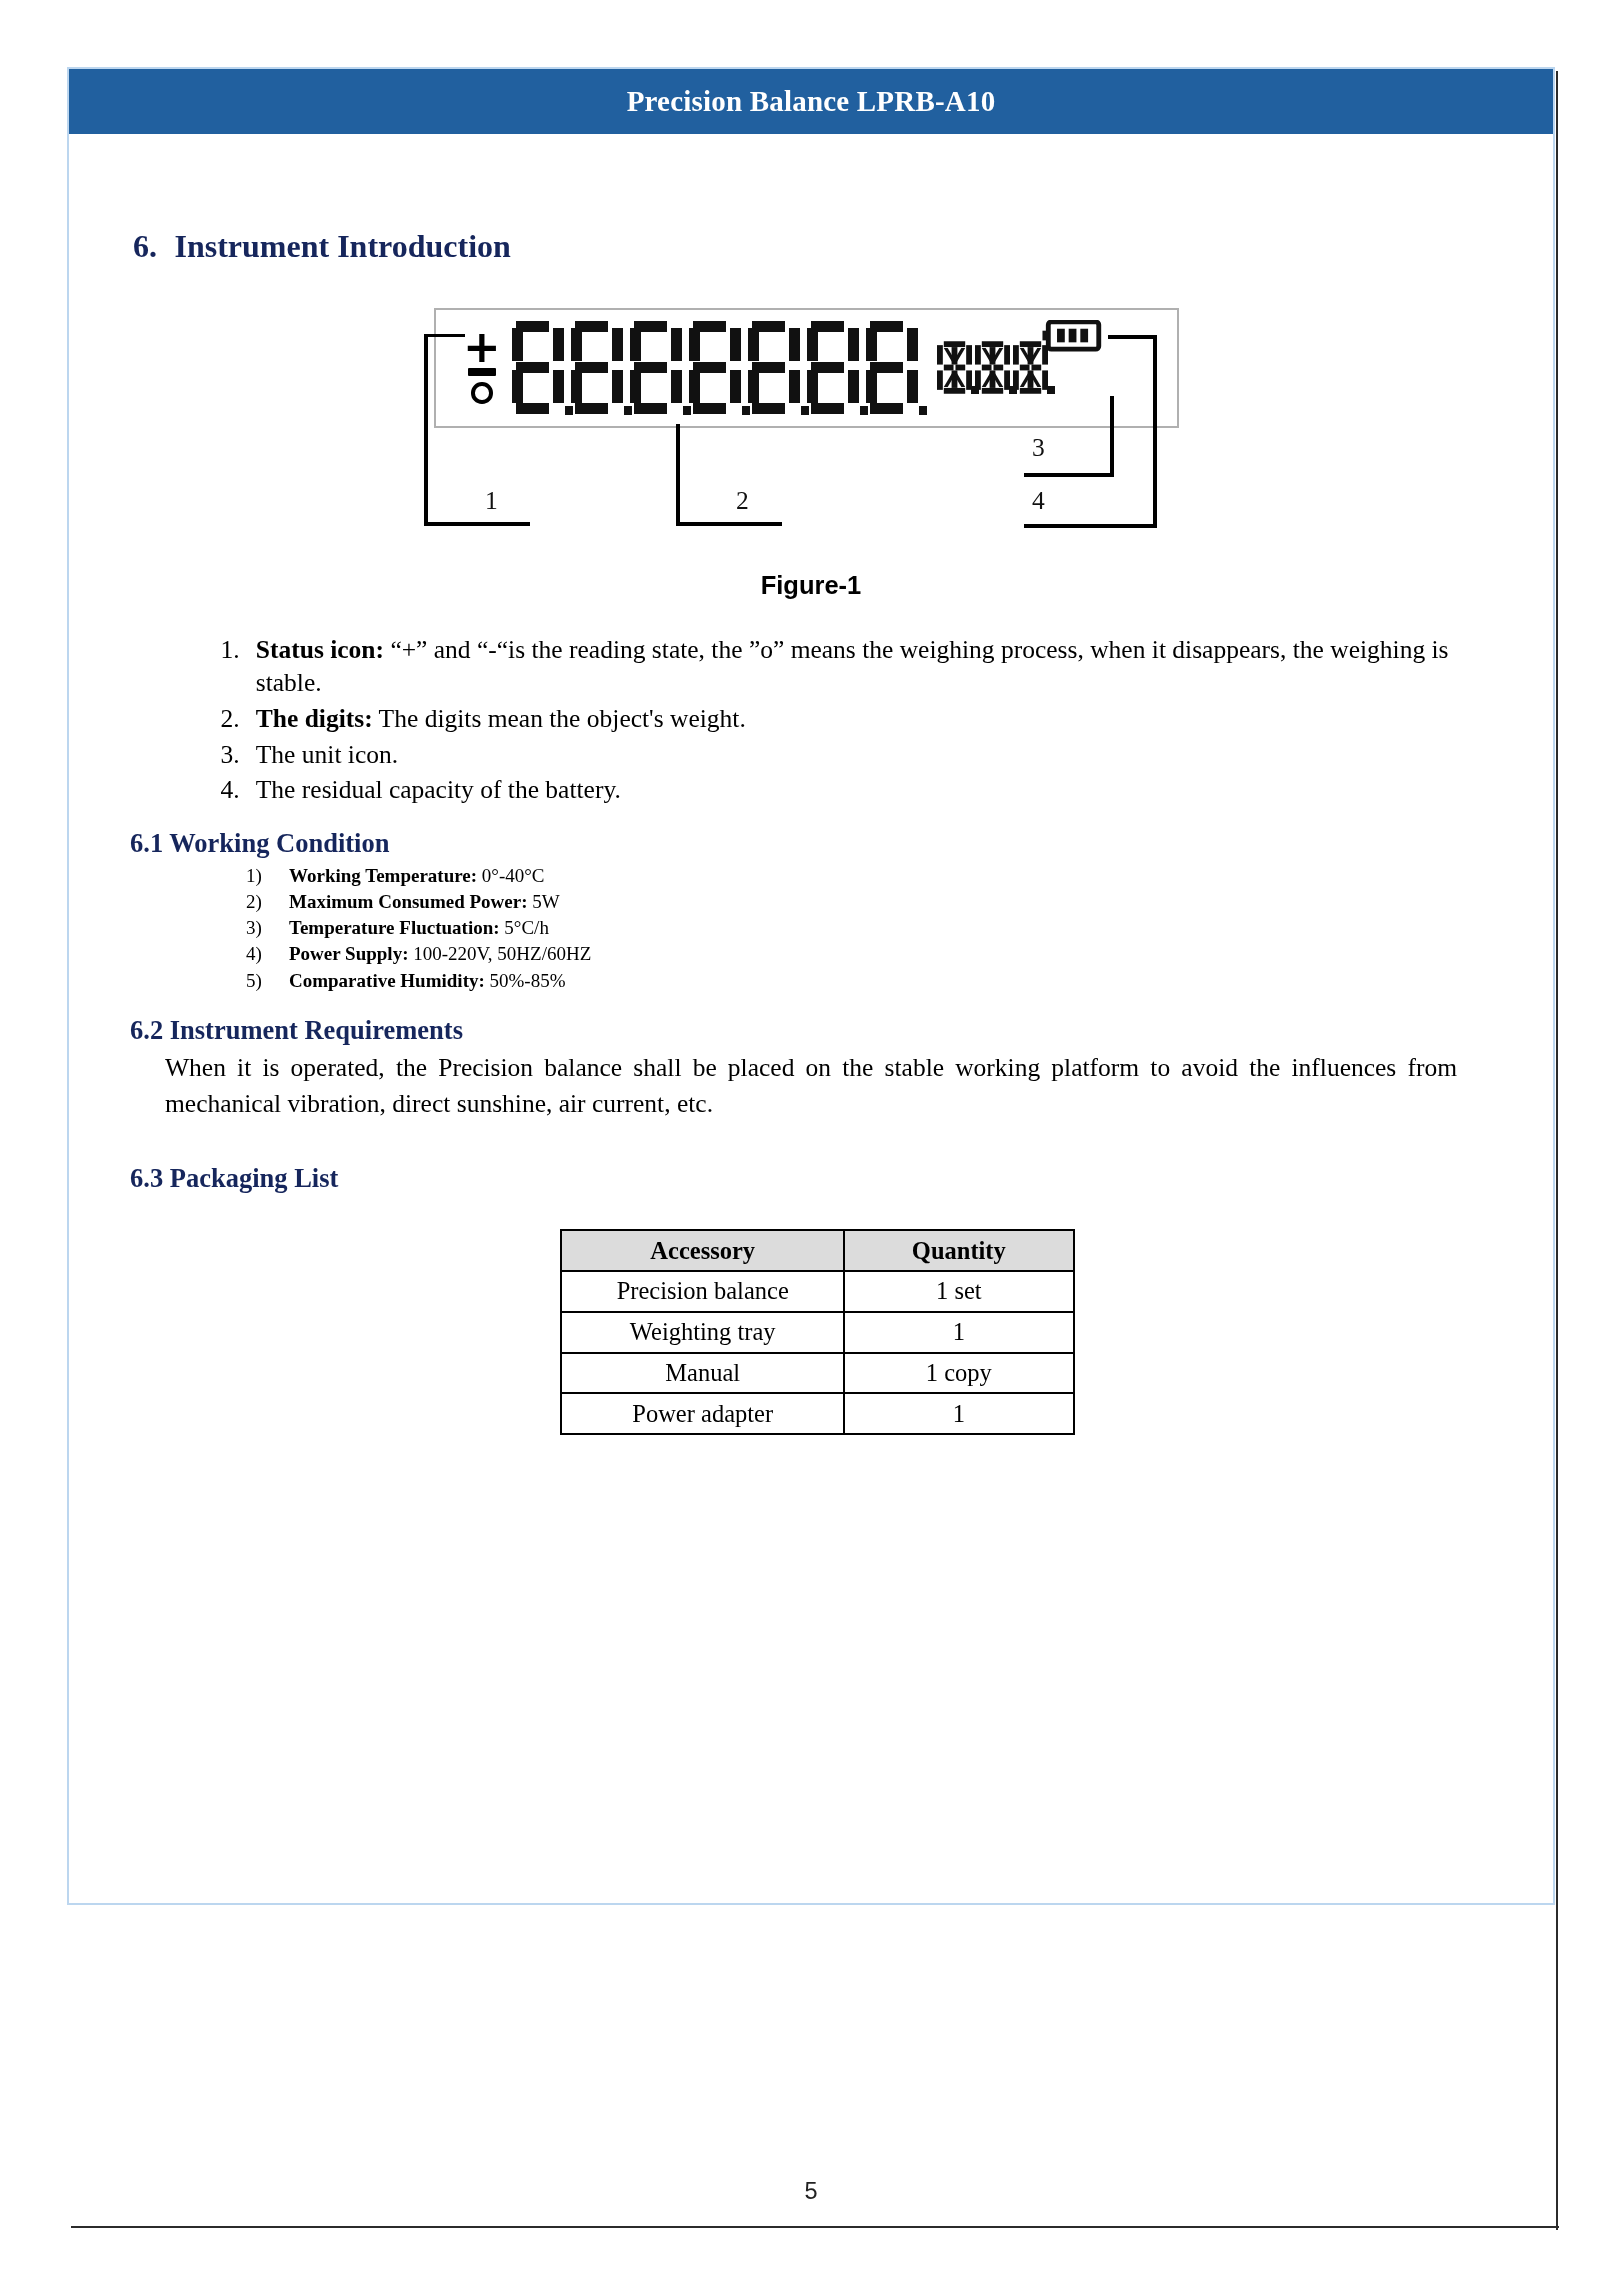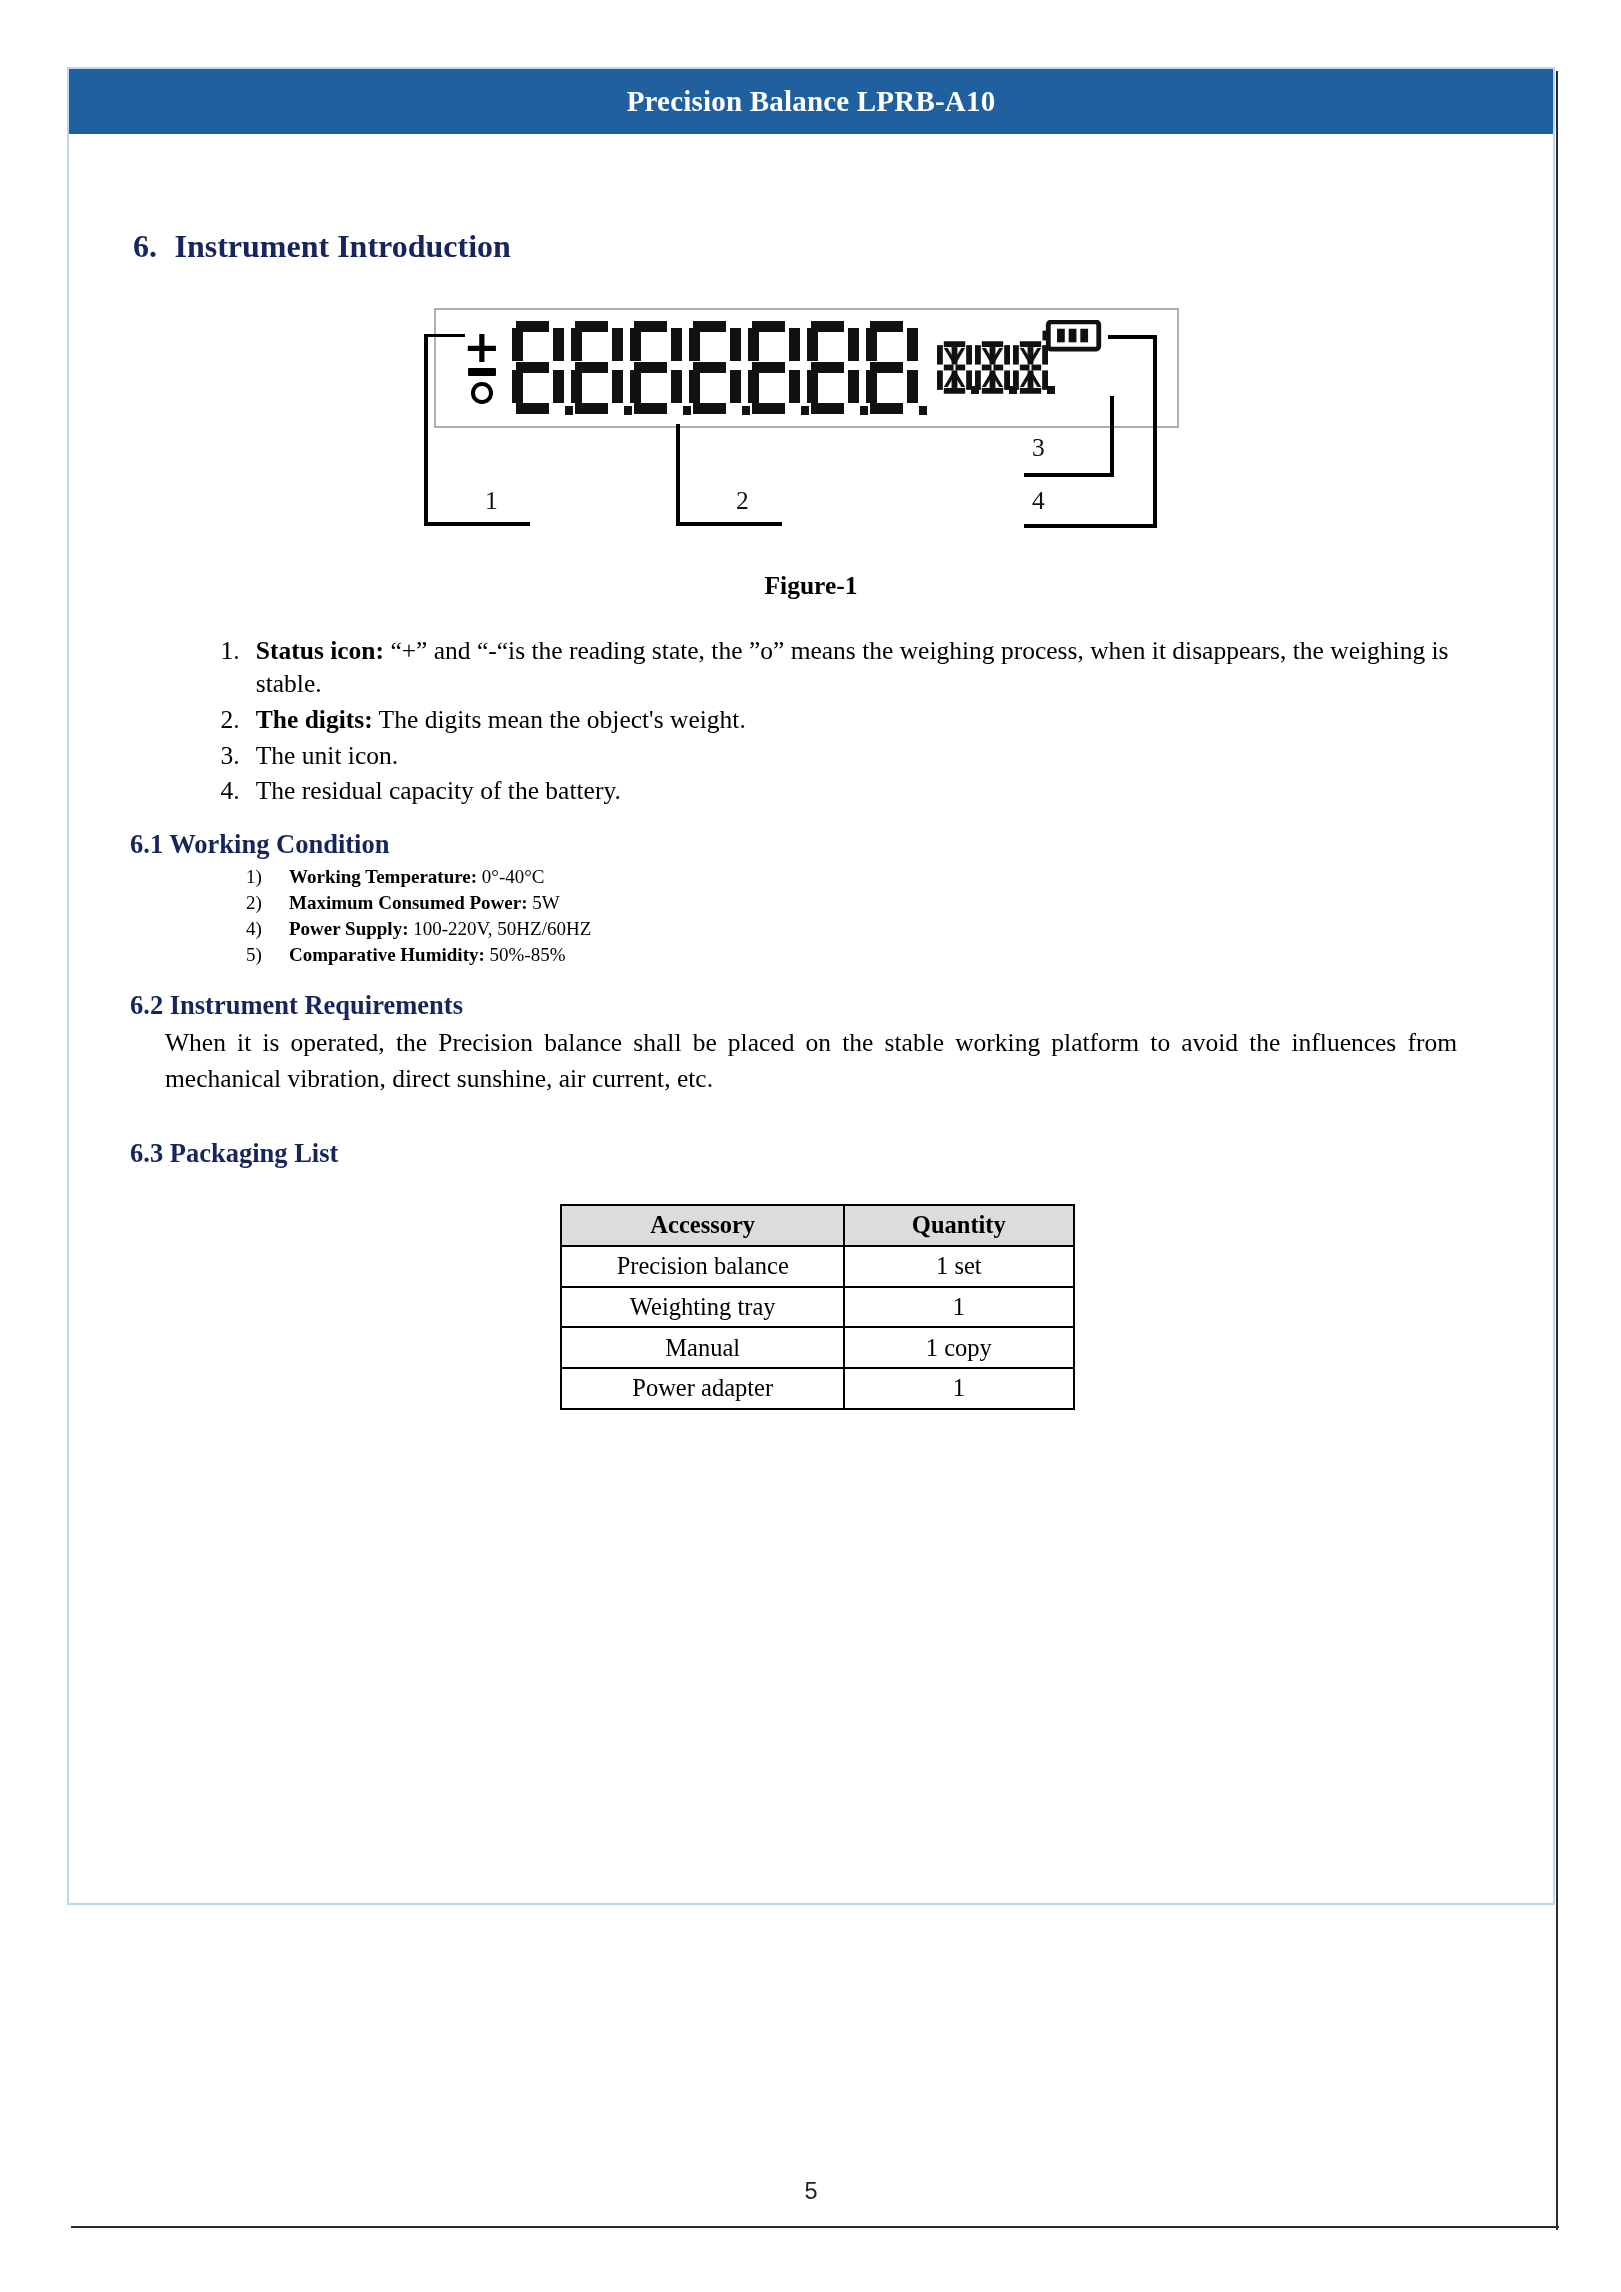--- a/index.html
+++ b/index.html
@@ -209,21 +209,21 @@
     font-family: "Liberation Serif", serif;
     font-size: 25.5px;
     color: #111;
   }
 
   .fig-caption {
     text-align: center;
     font-size: 25.5px;
     font-weight: bold;
     margin-top: 19.6px;
-    font-family: Liberation Serif, serif;
+    font-family: Liberation Sans, sans-serif;
   }
 
   
   ol.main-list {
     margin: 33px 0 0 0;
     padding-left: 116px;
     font-size: 25.5px;
     line-height: 1.32;
   }
   ol.main-list > li { margin-bottom: 2px; padding-left: 9.8px; }
@@ -517,20 +517,23 @@
       </li>
     </ol>
 
     <div class="h-section h2-sub">6.1 Working Condition</div>
     <ol class="sub-list">
       <li>
         <span class="sub-marker">1)</span><b>Working Temperature:</b><span> 0°-40°C</span>
       </li>
       <li>
         <span class="sub-marker">2)</span><b>Maximum Consumed Power:</b><span> 5W</span>
+      </li>
+      <li>
+        <span class="sub-marker">3)</span><b>Temperature Fluctuation:</b><span> 5°C/h</span>
       </li>
       <li>
         <span class="sub-marker">4)</span><b>Power Supply:</b><span> 100-220V, 50HZ/60HZ</span>
       </li>
       <li>
         <span class="sub-marker">5)</span><b>Comparative Humidity:</b><span> 50%-85%</span>
       </li>
     </ol>
 
     <div class="h-section h2-sub">6.2 Instrument Requirements</div>

